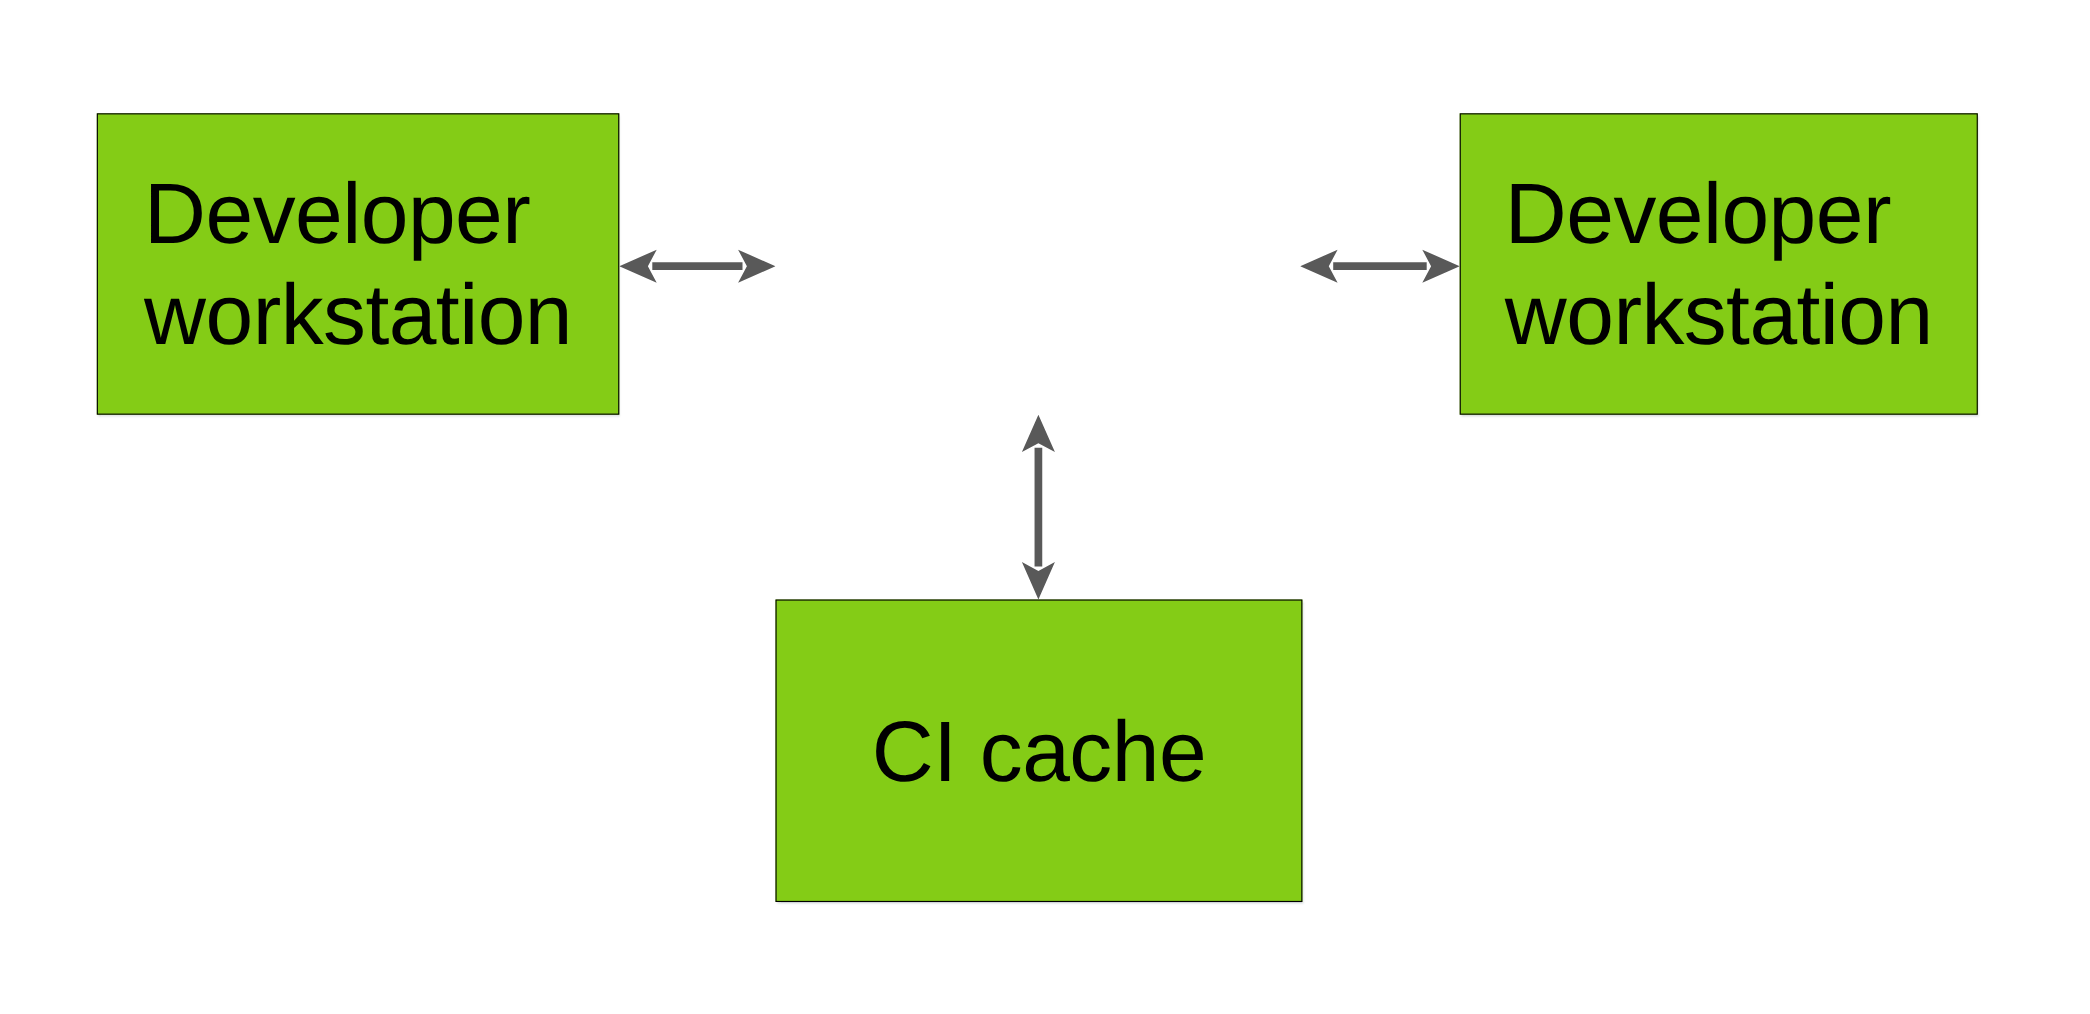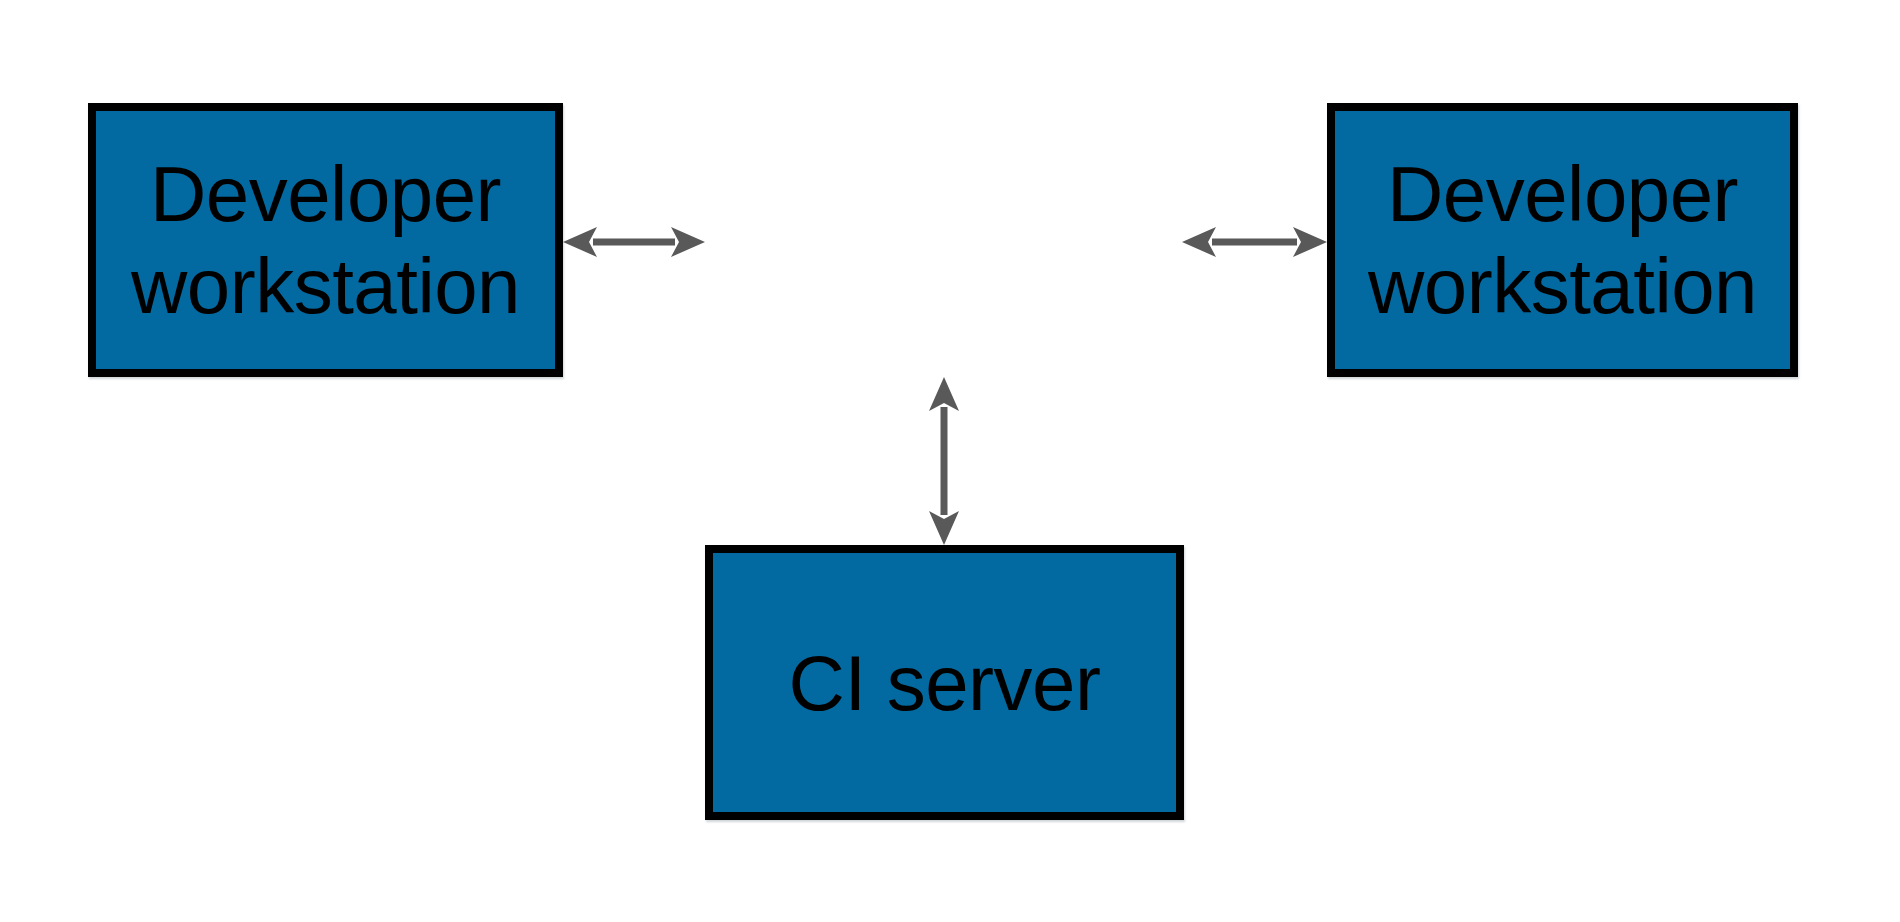--- a/index.html
+++ b/index.html
@@ -11,27 +11,27 @@
     position: relative;
     width: 1900px;
     height: 922px;
     background: #ffffff;
     overflow: hidden;
     font-family: "Liberation Sans", "DejaVu Sans", sans-serif;
   }
   .node {
     position: absolute;
     box-sizing: border-box;
-    background: #0369a1;
-    border: 8px solid #000000;
+    background: #84cc16;
+    border: 1px solid #000000;
     box-shadow: 1px 2px 2px rgba(70, 90, 100, 0.25);
     display: flex;
     align-items: center;
     justify-content: center;
-    text-align: center;
+    text-align: left;
   }
   .node-label {
     color: #000000;
     font-size: 78px;
     line-height: 92px;
     letter-spacing: -0.5px;
     white-space: pre-line;
   }
   #node-dev-left    { left: 88px;   top: 103px; width: 475px; height: 274px; }
   #node-shared-cache{ left: 705px;  top: 103px; width: 477px; height: 274px; }
@@ -58,21 +58,21 @@
 workstation</span>
   </div>
 
 
   <div class="node" id="node-dev-right">
     <span class="node-label">Developer
 workstation</span>
   </div>
 
   <div class="node" id="node-ci-server">
-    <span class="node-label">CI server</span>
+    <span class="node-label">CI cache</span>
   </div>
 
   <svg class="arrow" id="arrow-left" viewBox="0 0 142 36">
     <line x1="30" y1="18" x2="112" y2="18"></line>
     <polygon points="34,3 0,18 34,33 26,18"></polygon>
     <polygon points="108,3 142,18 108,33 116,18"></polygon>
   </svg>
 
   <svg class="arrow" id="arrow-right" viewBox="0 0 145 36">
     <line x1="30" y1="18" x2="115" y2="18"></line>

